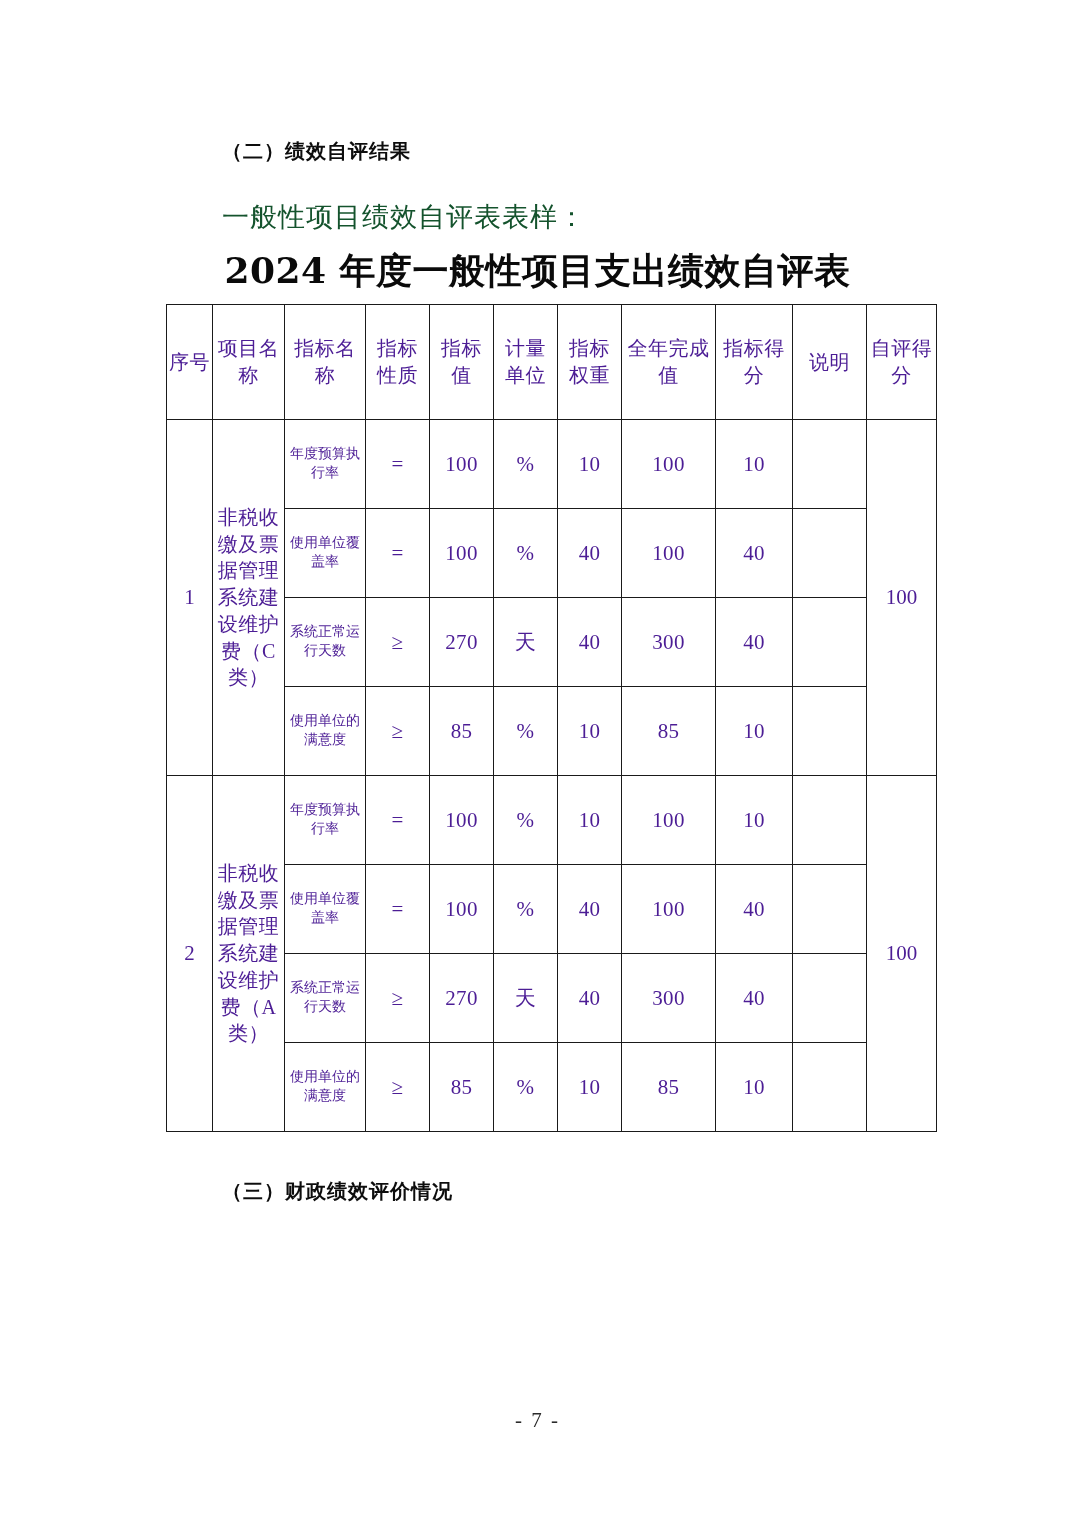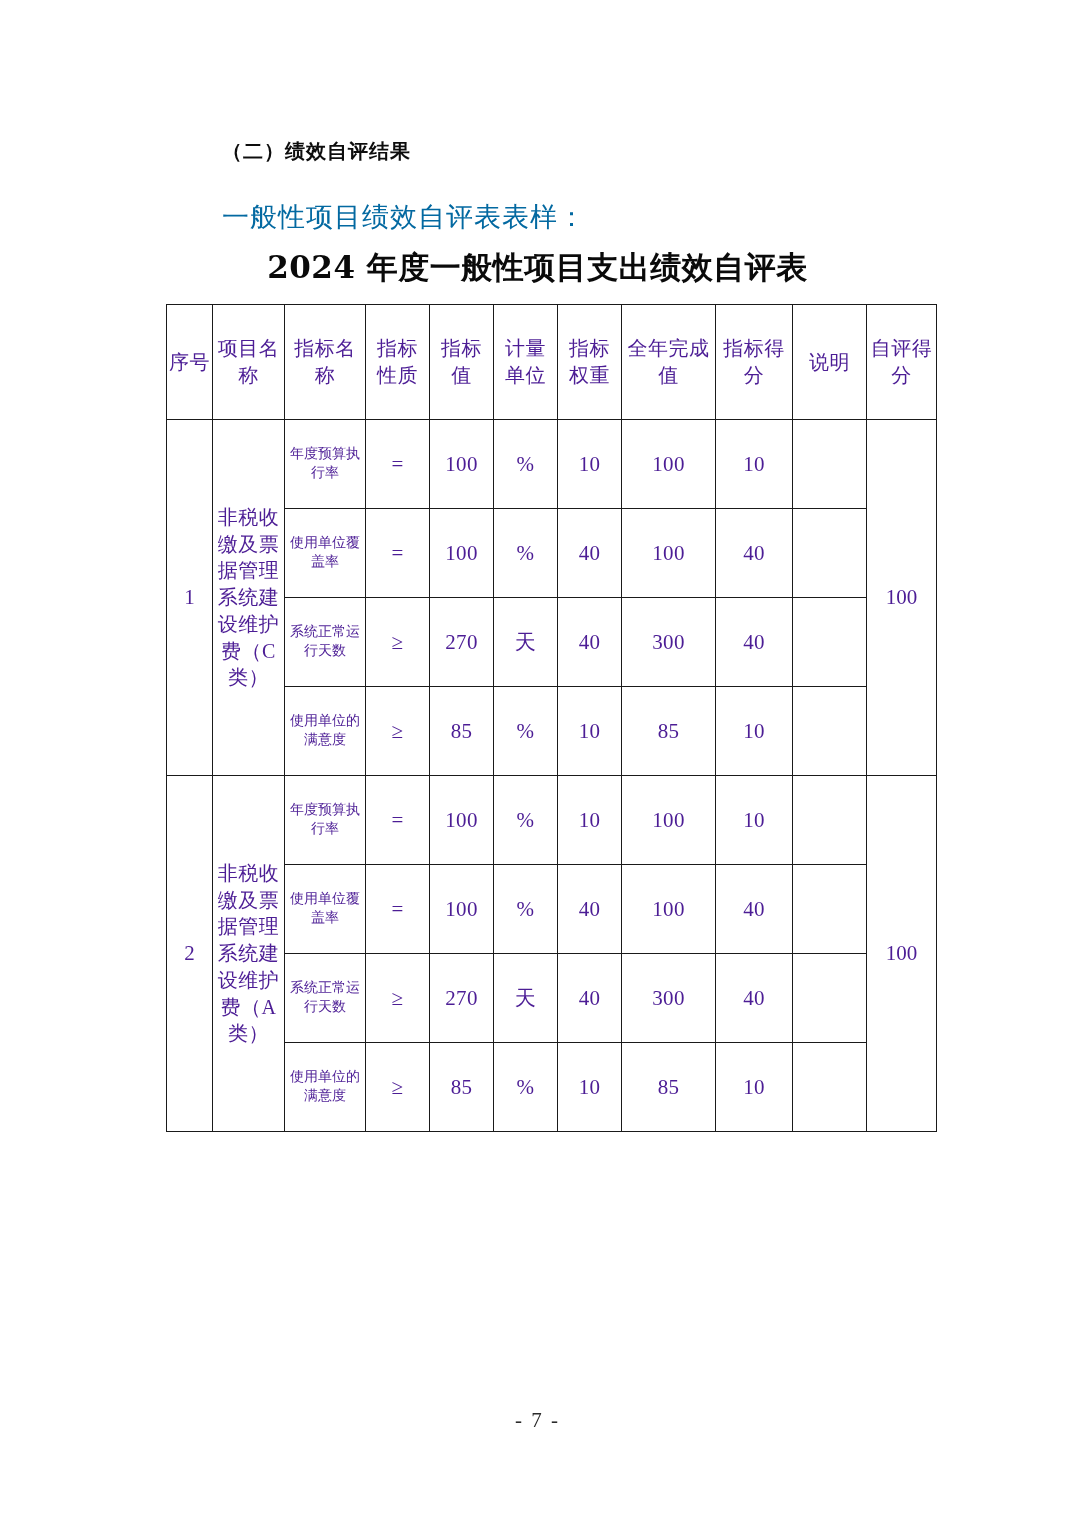--- a/index.html
+++ b/index.html
@@ -31,38 +31,38 @@
     font-size: 20px;
     letter-spacing: 1px;
     color: #0d0d0d;
     white-space: nowrap;
   }
   .para {
     position: absolute;
     font-family: "Liberation Serif", "DejaVu Serif", serif;
     font-size: 27px;
     letter-spacing: 1px;
-    color: #0369a1;
+    color: #14532d;
     white-space: nowrap;
   }
   .h-2-1  { left: 222px; top: 138px; }
   .p-2-1  { left: 222px; top: 199px; }
   .h-3-1  { left: 222px; top: 1178px; }
   .p-3-1  { left: 222px; top: 1238px; }
   .h-6    { left: 218px; top: 1298px; font-size: 29px; }
 
   .table-title {
     position: absolute;
     left: 0;
     top: 247px;
     width: 1075px;
     text-align: center;
     font-family: "DejaVu Serif", "Liberation Serif", serif;
     font-weight: bold;
-    font-size: 31px;
+    font-size: 36px;
     letter-spacing: 0.5px;
     color: #0a0a0a;
   }
 
   
   .tbl-wrap {
     position: absolute;
     left: 166px;
     top: 304px;
     width: 750px;
@@ -270,18 +270,19 @@
           <td class="cell num">10</td>
           <td class="cell num">85</td>
           <td class="cell num">10</td>
           <td class="cell note"></td>
         </tr>
 
       </tbody>
     </table>
   </div>
 
+  <div class="heading-b h-3-1">（三）财政绩效评价情况</div>
 
 
 
   <div class="footer">- 7 -</div>
 
 </div>
 
 </body></html>

